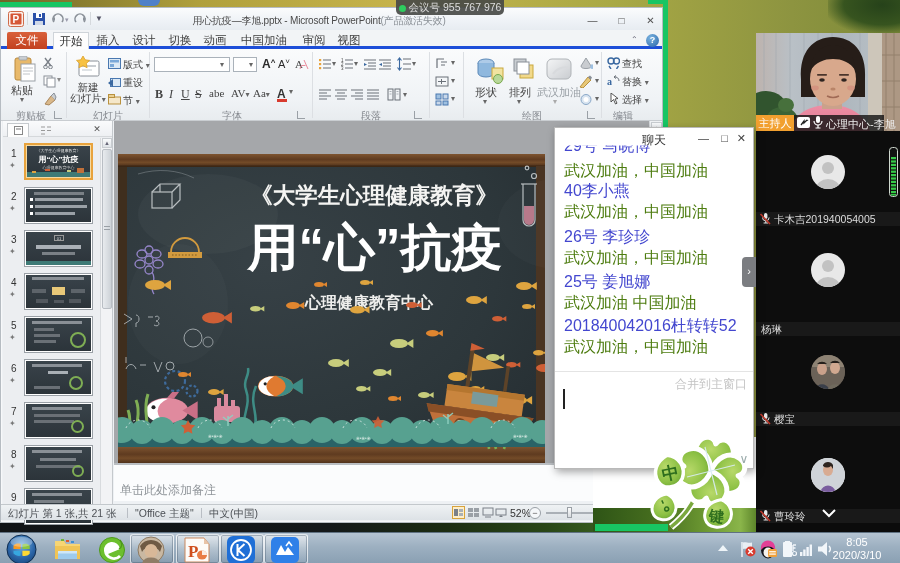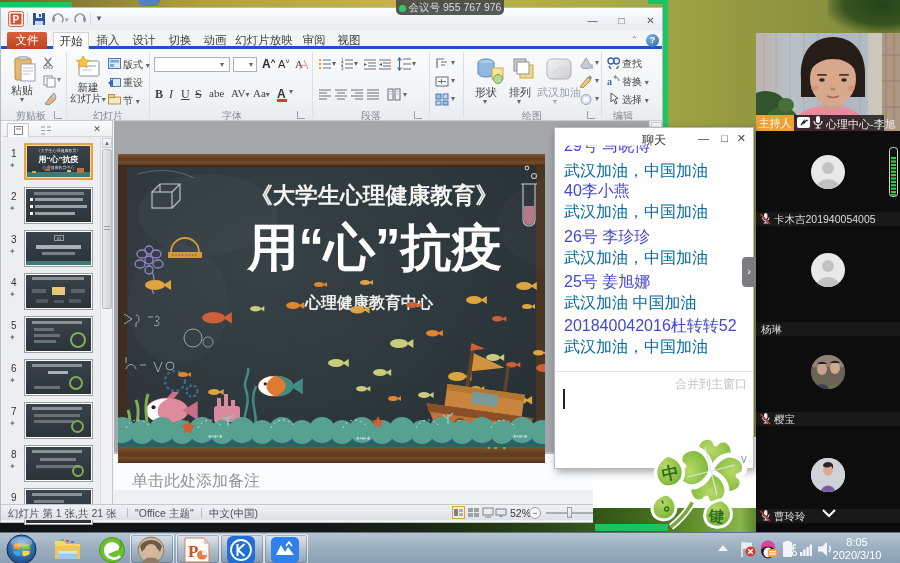--- a/index.html
+++ b/index.html
@@ -38,33 +38,33 @@
 
 #thumbpanel{left:2px;top:113px;width:110px;height:383px;background:#eceef1;border-right:1px solid #c5c9cd}
 #thumbtabs{left:0;top:0;width:109px;height:16px;background:linear-gradient(#fafbfc,#eef0f3);border-bottom:1px solid #d5d8db}
 .thumb{position:absolute;left:21px;width:69px;height:37px;background:#fff;border:1px solid #9aa0a6;padding:1px}
 .tin{width:100%;height:100%;background:linear-gradient(#39434a,#2c343a);position:relative;overflow:hidden}
 .tnum{position:absolute;left:8px;font-size:10px;color:#333}
 .tstar{position:absolute;left:6px;font-size:8px;color:#777}
 #thumbscroll{left:97px;top:17px;width:12px;height:366px;background:#f2f3f5;border-left:1px solid #d8dbde}
 
 #slidearea{left:113px;top:113px;width:535px;height:359px;background:#a5a7aa}
-#notes{left:113px;top:444px;width:535px;height:38px;background:#fbfcfd;border-top:2px solid #babec2;color:#8f9499;font-size:16px;padding:17px 0 0 18px}
+#notes{left:113px;top:455px;width:535px;height:38px;background:#fbfcfd;border-top:2px solid #babec2;color:#8f9499;font-size:12px;padding:17px 0 0 6px}
 #vscroll{left:648px;top:113px;width:13px;height:383px;background:#f0f2f4;border-left:1px solid #d5d8db}
 #statusbar{left:0;top:496px;width:661px;height:16px;background:linear-gradient(#eff2f4,#dde2e6);border-top:1px solid #c3c8cc;font-size:10.5px;color:#4c5055}
 
 #slide{left:118px;top:154px;width:427px;height:309px}
 
 #chat{left:554px;top:127px;width:200px;height:342px;background:#fff;border:1px solid #b9b9b9;box-shadow:2px 3px 8px rgba(0,0,0,.35)}
 #chattitle{height:20px;position:relative}
 #chattitle .t{position:absolute;left:0;right:0;top:4px;text-align:center;font-size:12px;color:#333}
 .cbtn{position:absolute;top:4px;font-size:11px;color:#444}
 .msg{position:absolute;left:9px;font-size:16px;white-space:nowrap}
 .mname{color:#4347cf}
-.mtext{color:#0369a1}
+.mtext{color:#4d7c0f}
 #chatsep{position:absolute;left:0;top:243px;width:198px;height:1px;background:#e4e4e4}
 #merge{position:absolute;right:6px;top:248px;font-size:12px;color:#c3c3c3}
 #caret{position:absolute;left:8px;top:261px;width:1.5px;height:20px;background:#222}
 #sidetab{left:742px;top:257px;width:14px;height:30px;background:#7b7d81;border-radius:4px 0 0 4px;color:#fff;font-size:11px;text-align:center;line-height:29px}
 
 #cloverbox{left:593px;top:437px;width:164px;height:95px;background:#fff}
 #leafband{left:593px;top:508px;width:164px;height:24px;background:linear-gradient(90deg,#2e5416,#476f1f 40%,#6e9a33 70%,#8ab54a 90%,#5a8229)}
 #chev{left:735px;top:452px;width:18px;height:14px;color:#9aa;font-size:12px;text-align:center}
 
 #vpanel{left:756px;top:33px;width:144px;height:499px;background:#0b0b0b}
@@ -115,31 +115,32 @@
           <path d="M1 6 l3 -2 0 4 Z" fill="#8a9098"></path>
         </svg>
       <div class="abs" style="left:60px;top:6px;font-size:7px;color:#99a">▾</div>
       <svg class="abs" style="left:69px;top:3px" width="13" height="12" viewBox="0 0 13 12">
           <path d="M2 9 A5 5 0 1 1 10 9" fill="none" stroke="#8a9098" stroke-width="1.6"></path>
           <path d="M12 6 l-3 -2 0 4 Z" fill="#8a9098"></path>
         </svg>
       <div class="abs" style="left:85px;top:2px;width:1px;height:13px;background:#d5d9dd"></div>
       <div class="abs" style="left:90px;top:4px;font-size:8px;color:#556">▼</div>
     </div>
+    <div class="abs" id="title">用心抗疫—李旭.pptx - Microsoft PowerPoint<span style="color:#8a9096">(产品激活失效)</span></div>
     <div class="abs winbtn" style="left:584px">—</div>
     <div class="abs winbtn" style="left:613px">□</div>
     <div class="abs winbtn" style="left:642px">✕</div>
     <div class="abs" id="tabrow">
       <div class="tab" id="tab-file">文件</div>
       <div class="tab" id="tab-home">开始</div>
       <div class="tab" style="left:90px;width:34px">插入</div>
       <div class="tab" style="left:126px;width:34px">设计</div>
       <div class="tab" style="left:162px;width:34px">切换</div>
       <div class="tab" style="left:197px;width:34px">动画</div>
-      <div class="tab" style="left:232px;width:62px">幻灯片放映</div>
+      <div class="tab" style="left:232px;width:62px">中国加油</div>
       <div class="tab" style="left:296px;width:34px">审阅</div>
       <div class="tab" style="left:331px;width:34px">视图</div>
     </div>
     <div class="abs" id="ribbon">
       <div class="gsep" style="left:65px"></div>
         <div class="gsep" style="left:148px"></div>
       <div class="gsep" style="left:311px"></div>
         <div class="gsep" style="left:428px"></div>
       <div class="gsep" style="left:462px"></div>
         <div class="gsep" style="left:600px"></div>

